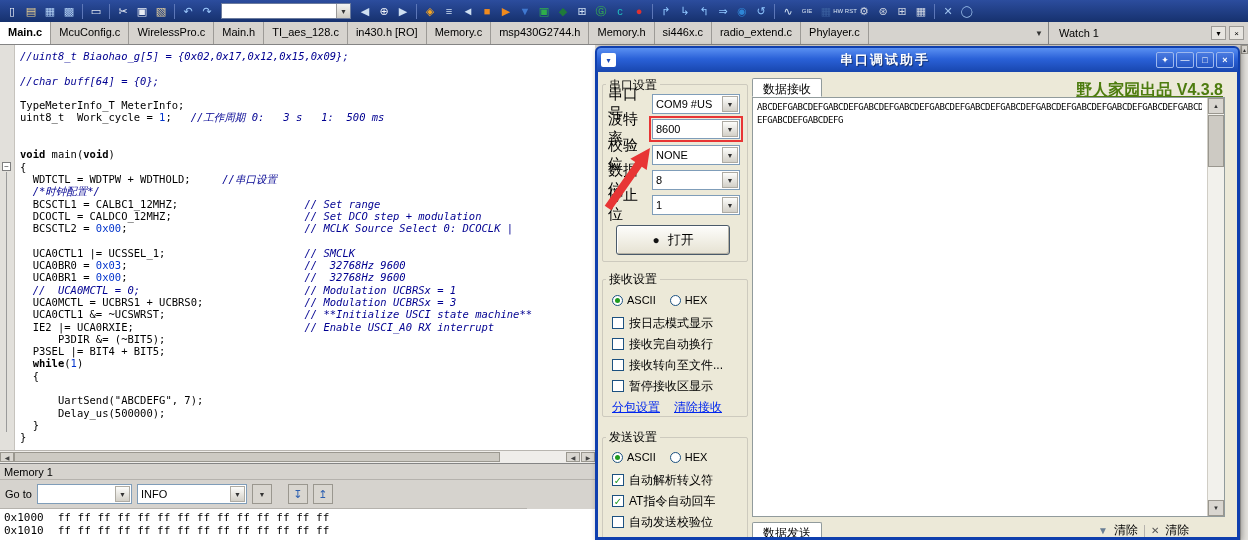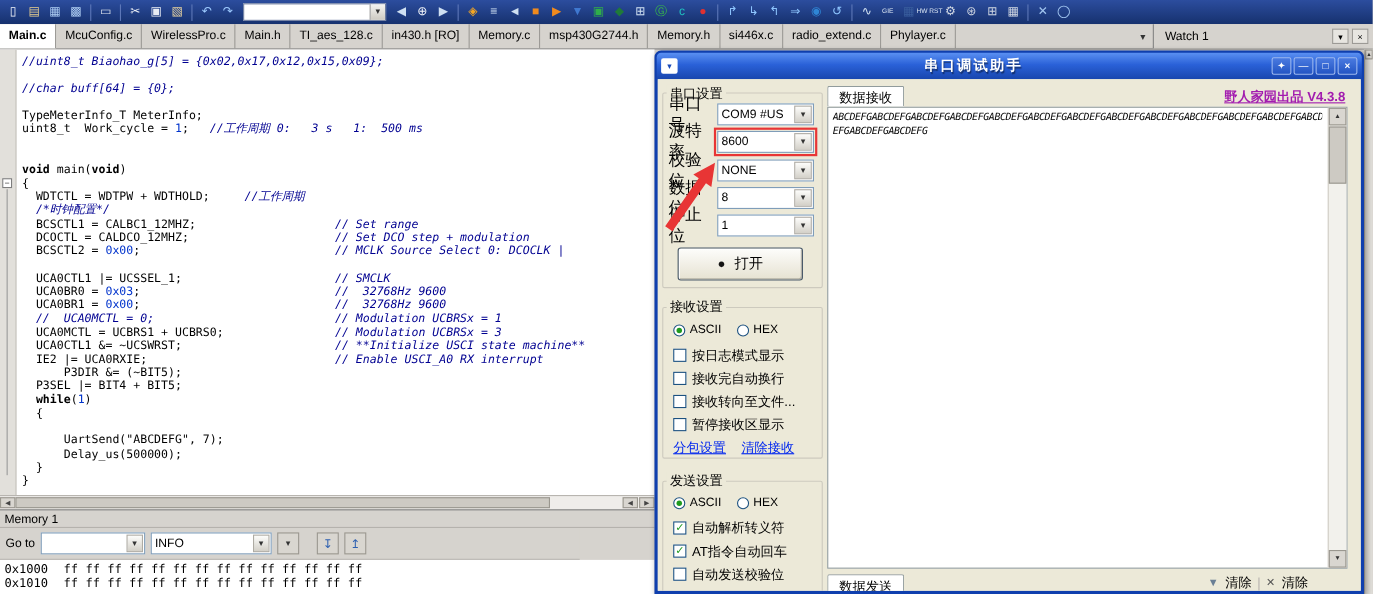--- a/index.html
+++ b/index.html
@@ -108,23 +108,23 @@
   .cbrow { position:absolute; left:14px; display:flex; align-items:center; height:16px; }
   .cbox { width:12px; height:12px; border:1px solid #1c5180; background:#fff; margin-right:5px; font-size:10px;
     line-height:11px; text-align:center; color:#1f9a1f; font-weight:bold; }
   .cblabel { font-size:12px; white-space:nowrap; }
 
   .linkrow { position:absolute; left:14px; display:flex; gap:14px; }
   .slink { color:#0026ee; text-decoration:underline; font-size:12px; }
 
   .rtab { position:absolute; height:19px; background:#fff; border:1px solid #919b9c; border-bottom:1px solid #fff;
     border-radius:2px 2px 0 0; padding:2px 10px 0 10px; font-size:12px; }
-  #brand { position:absolute; right:14px; top:8px; color:#a21caf; font-weight:bold; font-size:12px; text-decoration:underline; }
-
-  #recv-area { position:absolute; left:154px; top:25px; width:473px; height:420px; background:#fff; border:1px solid #919b9c;font-style:italic; }
+  #brand { position:absolute; right:14px; top:8px; color:#4d7c0f; font-weight:bold; font-size:16px; text-decoration:underline; }
+
+  #recv-area { position:absolute; left:154px; top:25px; width:473px; height:420px; background:#fff; border:1px solid #919b9c; }
   #recv-text { position:absolute; left:4px; top:3px; right:22px; font-family:"DejaVu Sans Mono","Liberation Mono",monospace;
     font-size:9px; letter-spacing:-0.35px; line-height:13px; color:#000; }
   #recv-text div { white-space:pre; overflow:hidden; }
   #vsb { position:absolute; right:0; top:0; bottom:0; width:17px; background:#f2f1ec; border-left:1px solid #d0cdc5; }
   .vsb-btn { position:absolute; left:0; width:16px; height:16px; background:#d9d6d0; border:1px solid #9a978f;
     font-size:6px; display:flex; align-items:center; justify-content:center; color:#333; }
   #vsb-thumb { position:absolute; left:0; top:17px; width:16px; height:52px; background:#cdcac3; border:1px solid #9a978f; }
   #clear-group { position:absolute; left:500px; top:450px; display:flex; align-items:center; gap:6px; font-size:12px; }
   .cicon { font-size:10px; color:#6a7f95; }
   .cdivider { width:1px; height:12px; background:#b5b2ad; }
@@ -220,21 +220,21 @@
       <div class="cl"><span class="cmt">//uint8_t Biaohao_g[5] = {0x02,0x17,0x12,0x15,0x09};</span></div>
       <div class="cl">&nbsp;</div>
       <div class="cl"><span class="cmt">//char buff[64] = {0};</span></div>
       <div class="cl">&nbsp;</div>
       <div class="cl"><span class="pln">TypeMeterInfo_T MeterInfo;</span></div>
       <div class="cl"><span class="pln">uint8_t  Work_cycle = </span><span class="num">1</span><span class="pln">;   </span><span class="cmt">//工作周期 0:   3 s   1:  500 ms</span></div>
       <div class="cl">&nbsp;</div>
       <div class="cl">&nbsp;</div>
       <div class="cl"><span class="kw">void</span><span class="pln"> main(</span><span class="kw">void</span><span class="pln">)</span></div>
       <div class="cl"><span class="pln">{</span></div>
-      <div class="cl"><span class="pln">  WDTCTL = WDTPW + WDTHOLD;     </span><span class="cmt">//工作周期</span></div>
+      <div class="cl"><span class="pln">  WDTCTL = WDTPW + WDTHOLD;     </span><span class="cmt">//串口设置</span></div>
       <div class="cl"><span class="cmt">  /*时钟配置*/</span></div>
       <div class="cl"><span class="pln">  BCSCTL1 = CALBC1_12MHZ;                    </span><span class="cmt">// Set range</span></div>
       <div class="cl"><span class="pln">  DCOCTL = CALDCO_12MHZ;                     </span><span class="cmt">// Set DCO step + modulation</span></div>
       <div class="cl"><span class="pln">  BCSCTL2 = </span><span class="num">0x00</span><span class="pln">;                            </span><span class="cmt">// MCLK Source Select 0: DCOCLK |</span></div>
       <div class="cl">&nbsp;</div>
       <div class="cl"><span class="pln">  UCA0CTL1 |= UCSSEL_1;                      </span><span class="cmt">// SMCLK</span></div>
       <div class="cl"><span class="pln">  UCA0BR0 = </span><span class="num">0x03</span><span class="pln">;                            </span><span class="cmt">//  32768Hz 9600</span></div>
       <div class="cl"><span class="pln">  UCA0BR1 = </span><span class="num">0x00</span><span class="pln">;                            </span><span class="cmt">//  32768Hz 9600</span></div>
       <div class="cl"><span class="cmt">  //  UCA0MCTL = 0;                          // Modulation UCBRSx = 1</span></div>
       <div class="cl"><span class="pln">  UCA0MCTL = UCBRS1 + UCBRS0;                </span><span class="cmt">// Modulation UCBRSx = 3</span></div>

